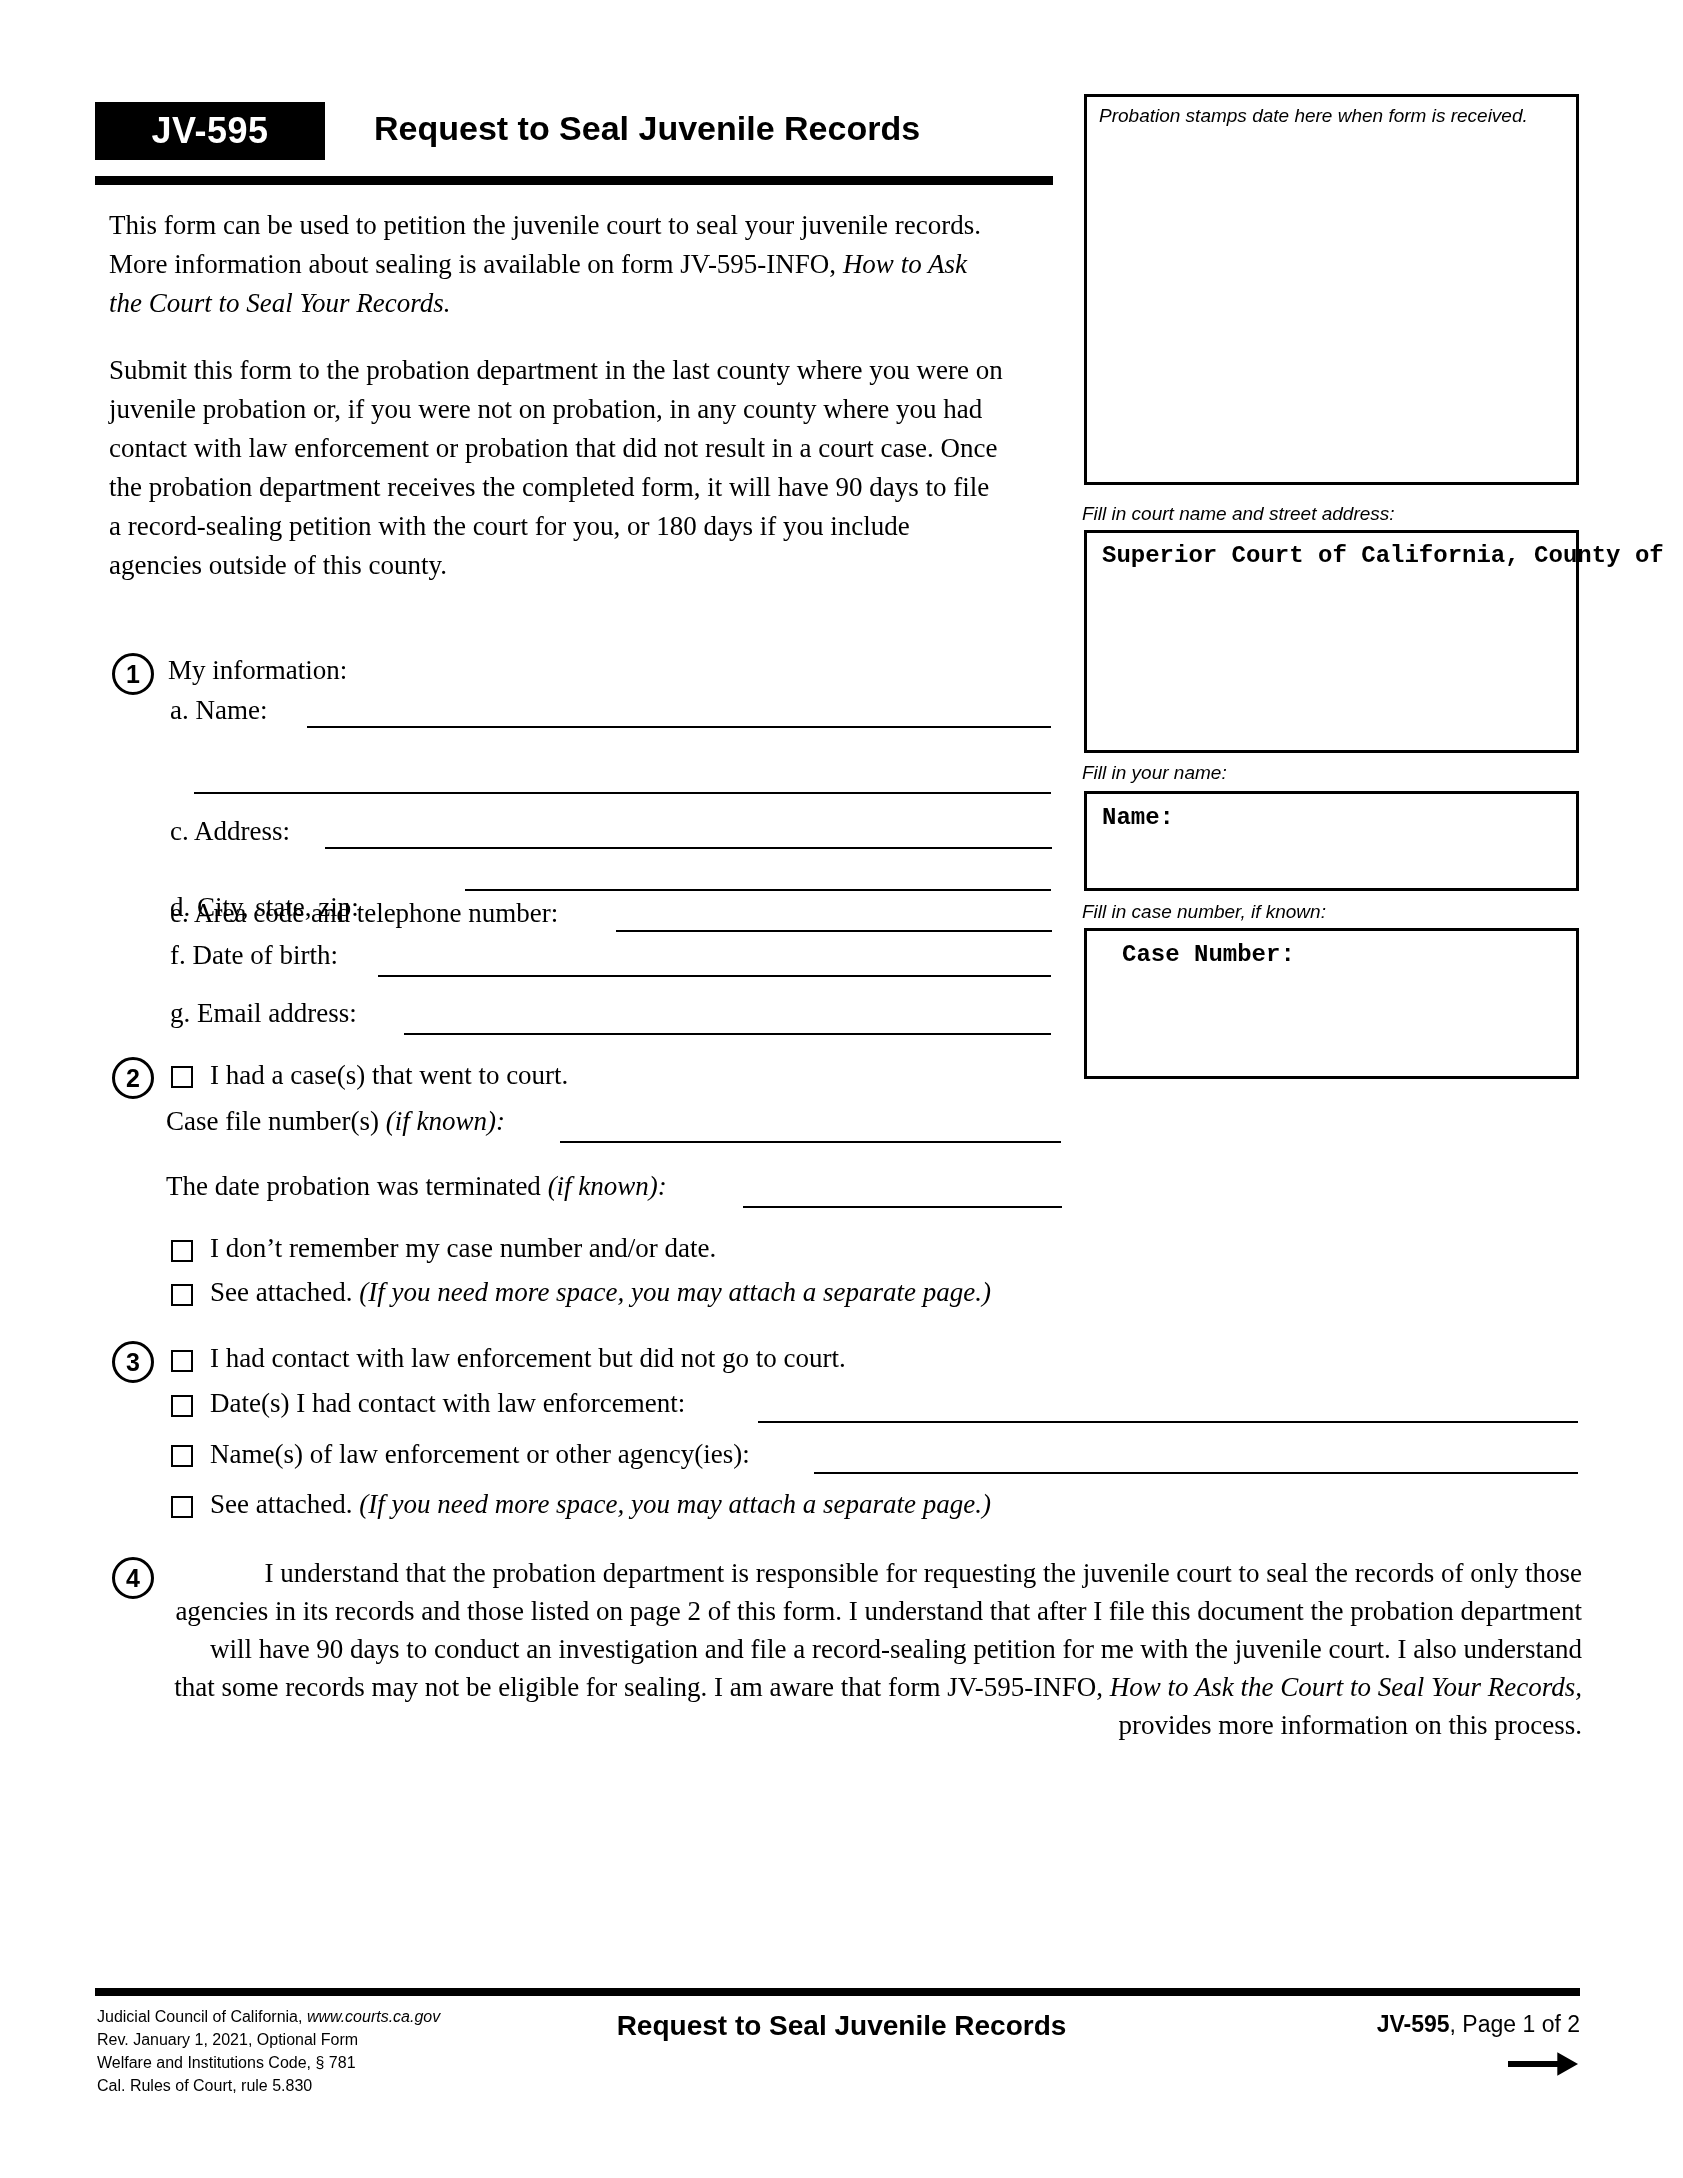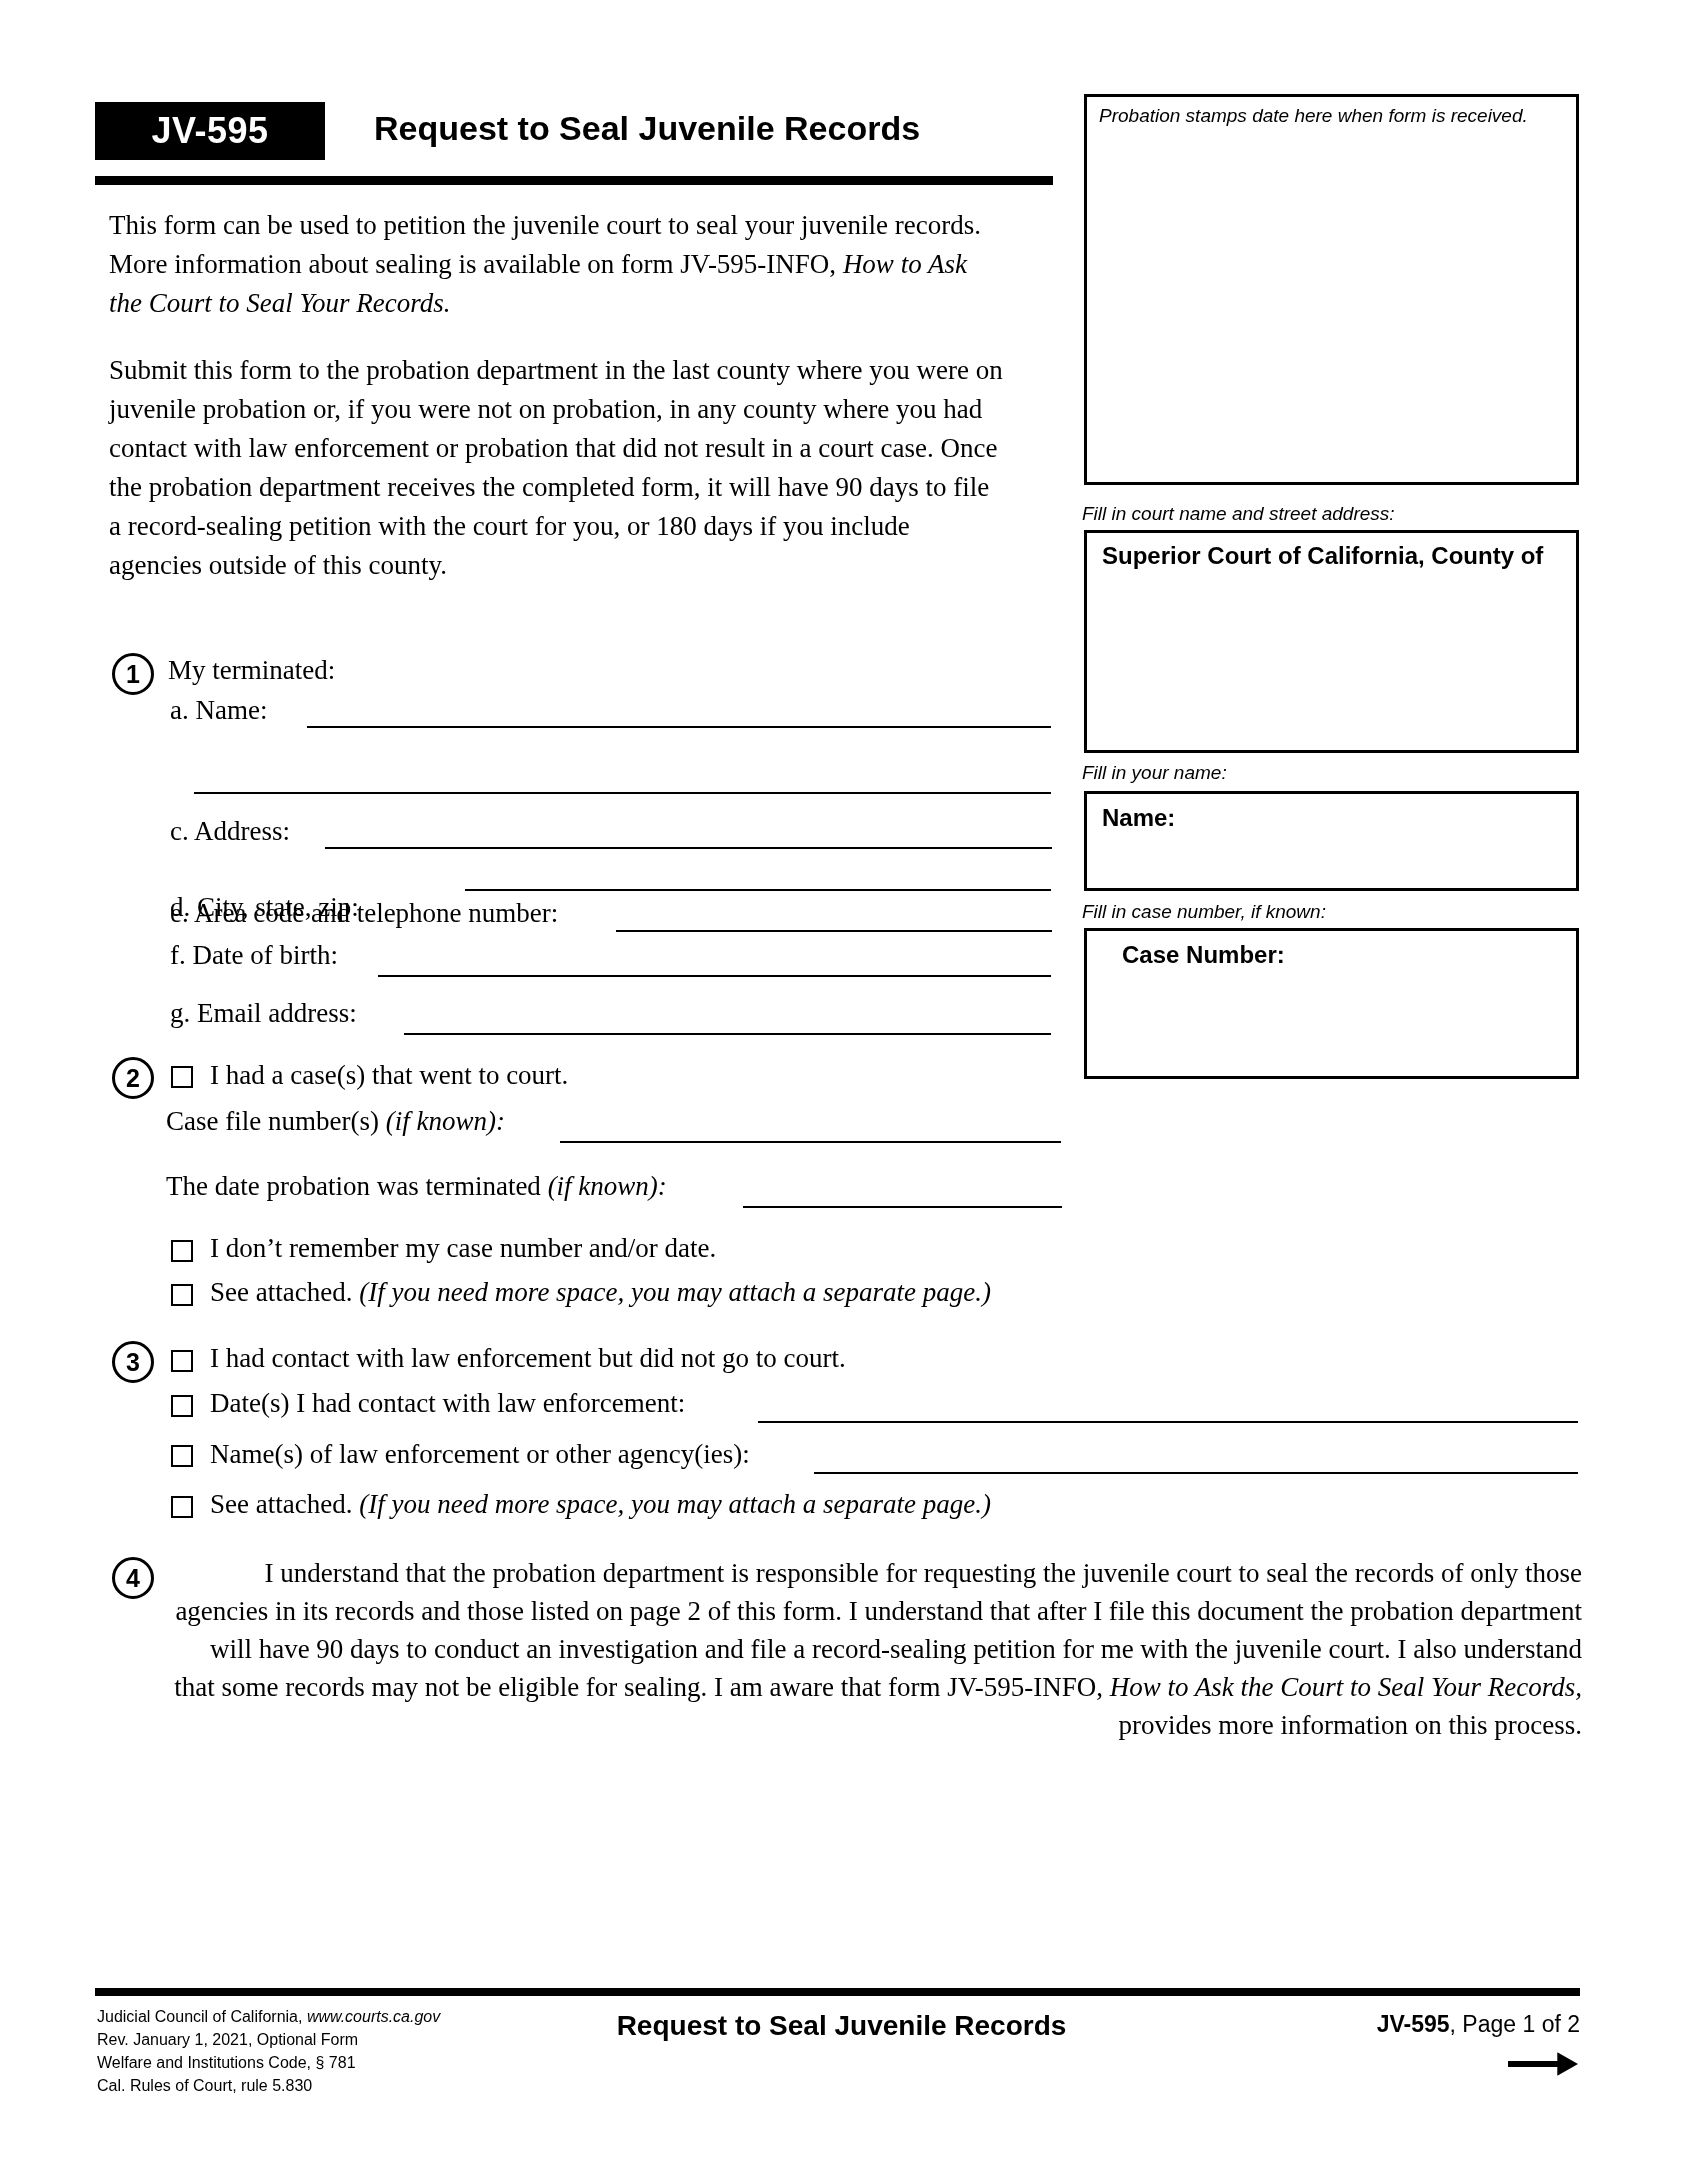--- a/index.html
+++ b/index.html
@@ -125,21 +125,21 @@
     white-space: nowrap;
   }
   .rbox {
     position: absolute;
     border: 3px solid #000000;
     box-sizing: border-box;
     background: #ffffff;
   }
   .rbox-label {
     position: absolute;
-    font-family: Liberation Sans, sans-serif;
+    font-family: Liberation Mono, monospace;
     font-weight: bold;
     font-size: 24px;
     white-space: nowrap;
   }
   .stamp-note {
     position: absolute;
     font-family: "Liberation Sans", "DejaVu Sans", sans-serif;
     font-style: italic;
     font-size: 19px;
     white-space: nowrap;
@@ -197,21 +197,21 @@
   <div class="form-badge">JV-595</div>
   <div class="form-title">Request to Seal Juvenile Records</div>
   <div class="title-rule"></div>
 
   <div class="intro intro-1">
     <span>This form can be used to petition the juvenile court to seal your juvenile records. More information about sealing is available on form JV-595-INFO, </span><span class="it">How to Ask the Court to Seal Your Records.</span>
   </div>
   <div class="intro intro-2">Submit this form to the probation department in the last county where you were on juvenile probation or, if you were not on probation, in any county where you had contact with law enforcement or probation that did not result in a court case. Once the probation department receives the completed form, it will have 90 days to file a record-sealing petition with the court for you, or 180 days if you include agencies outside of this county.</div>
 
   <div class="circnum" style="left:112px; top:653px;">1</div>
-  <div class="line-txt" style="left:168px; top:653px;">My terminated:</div>
+  <div class="line-txt" style="left:168px; top:653px;">My information:</div>
 
   <div class="line-txt" style="left:170px; top:693px;">a.  Name:</div>
   <div class="rule" style="left:307px; top:726px; width:744px;"></div>
 
   <div class="rule" style="left:194px; top:792px; width:857px;"></div>
 
   <div class="line-txt" style="left:170px; top:814px;">c.  Address:</div>
   <div class="rule" style="left:325px; top:847px; width:727px;"></div>
 
   <div class="line-txt" style="left:170px; top:890px;">d.  City, state, zip:</div>

